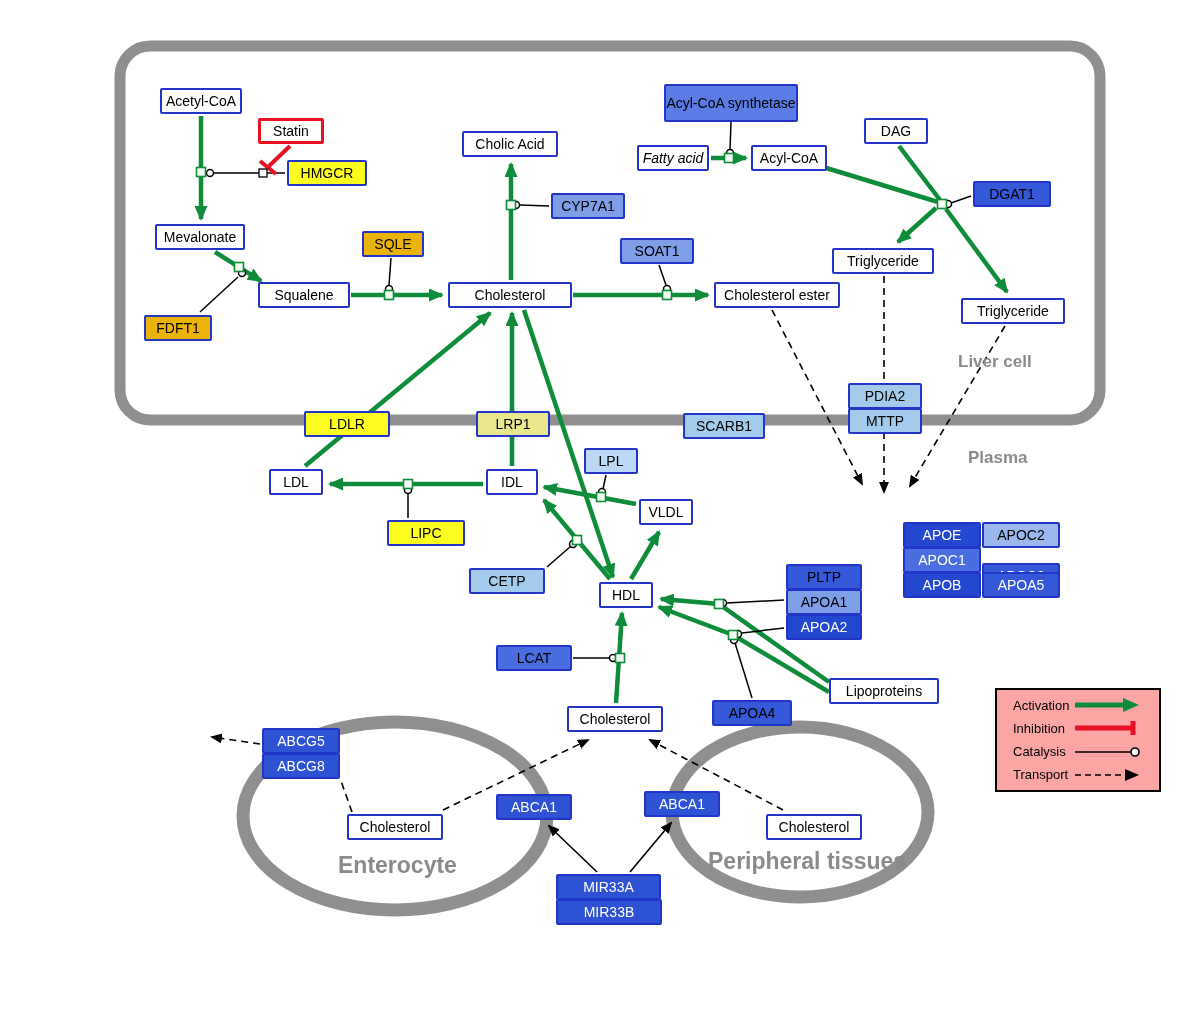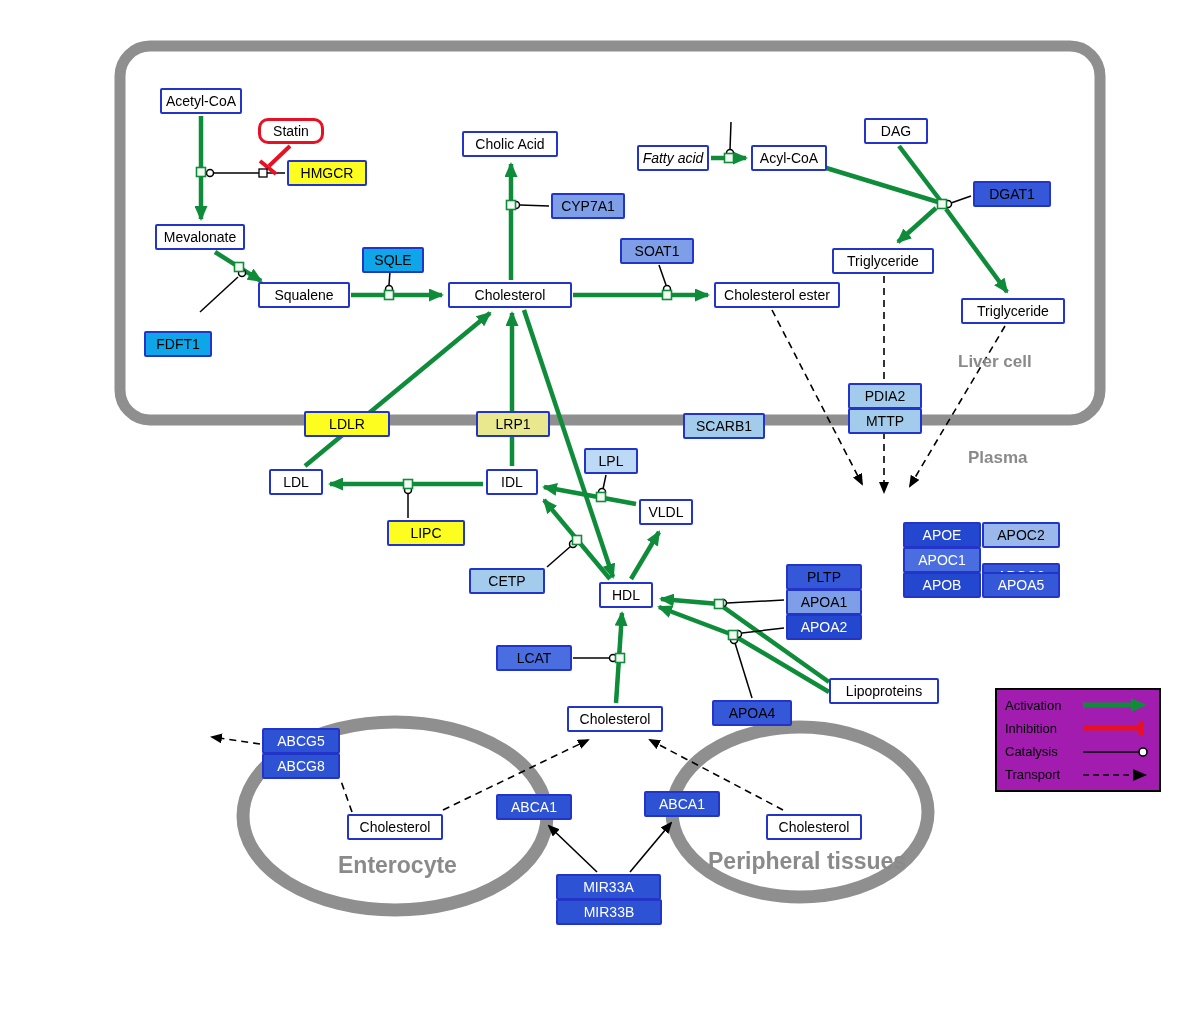--- a/index.html
+++ b/index.html
@@ -3,38 +3,38 @@
 <meta charset="utf-8">
 <style>
   html,body{margin:0;padding:0;background:#fff;}
   #stage{position:relative;width:1200px;height:1013px;background:#fff;
          font-family:"Liberation Sans",sans-serif;overflow:hidden;}
   #edges{position:absolute;left:0;top:0;}
   .n{position:absolute;box-sizing:border-box;height:26px;border:2px solid #2335c8;
      background:#fff;color:#000;font-size:14px;display:flex;align-items:center;
      justify-content:center;text-align:center;line-height:1.05;border-radius:2px;z-index:5;}
   .tall{height:38px;}
-  .red-border{border-color:#e81123;border-width:3px;border-radius:10px;}
+  .red-border{border-color:#e81123;border-width:3px;}
   .yellow{background:#fdfd20;}
-  .paleyellow{background:#0ea5e9;border-color:#2335c8;margin-top:16px;}
+  .paleyellow{background:#eab308;border-color:#2335c8;}
   .lrp{background:#e9e88f;}
   .b1{background:#bcd9f6;}
   .b2{background:#a3cbec;}
   .b3{background:#9ab8ec;}
   .b4{background:#7e9fe8;}
   .b5{background:#5a7ce4;}
   .b6{background:#4a6ee0;}
   .b7{background:#3558d8;}
   .b8{background:#2d52d4;}
   .b9{background:#2347cf;}
   .wt{color:#fff;}
   .comp-label{position:absolute;font-weight:bold;color:#8a8a8a;font-size:17px;z-index:4;}
   .small-comp{font-size:23px;}
   #legend{position:absolute;left:995px;top:688px;width:166px;height:104px;border:2px solid #000;
-          background:#a21caf;z-index:6;box-sizing:border-box;padding:5px 8px;display:flex;
+          background:#fca5a5;z-index:6;box-sizing:border-box;padding:5px 16px;display:flex;
           flex-direction:column;justify-content:space-between;}
   .lg-row{display:flex;align-items:center;justify-content:space-between;height:20px;}
   .lg-label{font-size:13px;color:#000;}
 </style>
 </head>
 <body>
 
 <div id="stage">
 
   <svg id="edges" width="1200" height="1013" viewBox="0 0 1200 1013">
@@ -159,20 +159,21 @@
   <div class="n yellow" style="left:287px;top:160px;width:80px;">HMGCR</div>
   <div class="n" style="left:155px;top:224px;width:90px;">Mevalonate</div>
   <div class="n paleyellow" style="left:362px;top:231px;width:62px;">SQLE</div>
   <div class="n paleyellow" style="left:144px;top:315px;width:68px;">FDFT1</div>
   <div class="n" style="left:258px;top:282px;width:92px;">Squalene</div>
   <div class="n" style="left:448px;top:282px;width:124px;">Cholesterol</div>
   <div class="n" style="left:462px;top:131px;width:96px;">Cholic Acid</div>
   <div class="n b4" style="left:551px;top:193px;width:74px;">CYP7A1</div>
   <div class="n b4" style="left:620px;top:238px;width:74px;">SOAT1</div>
   <div class="n" style="left:714px;top:282px;width:126px;">Cholesterol ester</div>
+  <div class="n b5 tall" style="left:664px;top:84px;width:134px;">Acyl-CoA synthetase</div>
   <div class="n" style="left:637px;top:145px;width:72px;font-style:italic;">Fatty acid</div>
   <div class="n" style="left:751px;top:145px;width:76px;">Acyl-CoA</div>
   <div class="n" style="left:864px;top:118px;width:64px;">DAG</div>
   <div class="n b7" style="left:973px;top:181px;width:78px;">DGAT1</div>
   <div class="n" style="left:832px;top:248px;width:102px;">Triglyceride</div>
   <div class="n" style="left:961px;top:298px;width:104px;">Triglyceride</div>
   <div class="n b2" style="left:848px;top:383px;width:74px;">PDIA2</div>
   <div class="n b2" style="left:848px;top:408px;width:74px;">MTTP</div>
   <div class="n b2" style="left:683px;top:413px;width:82px;">SCARB1</div>
   <div class="n yellow" style="left:304px;top:411px;width:86px;">LDLR</div>

